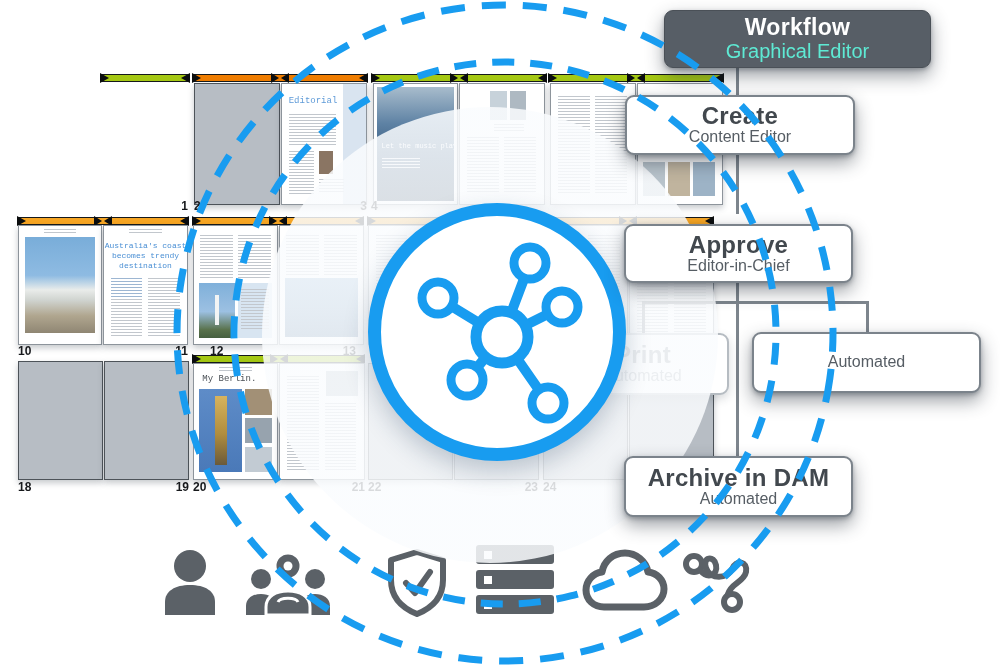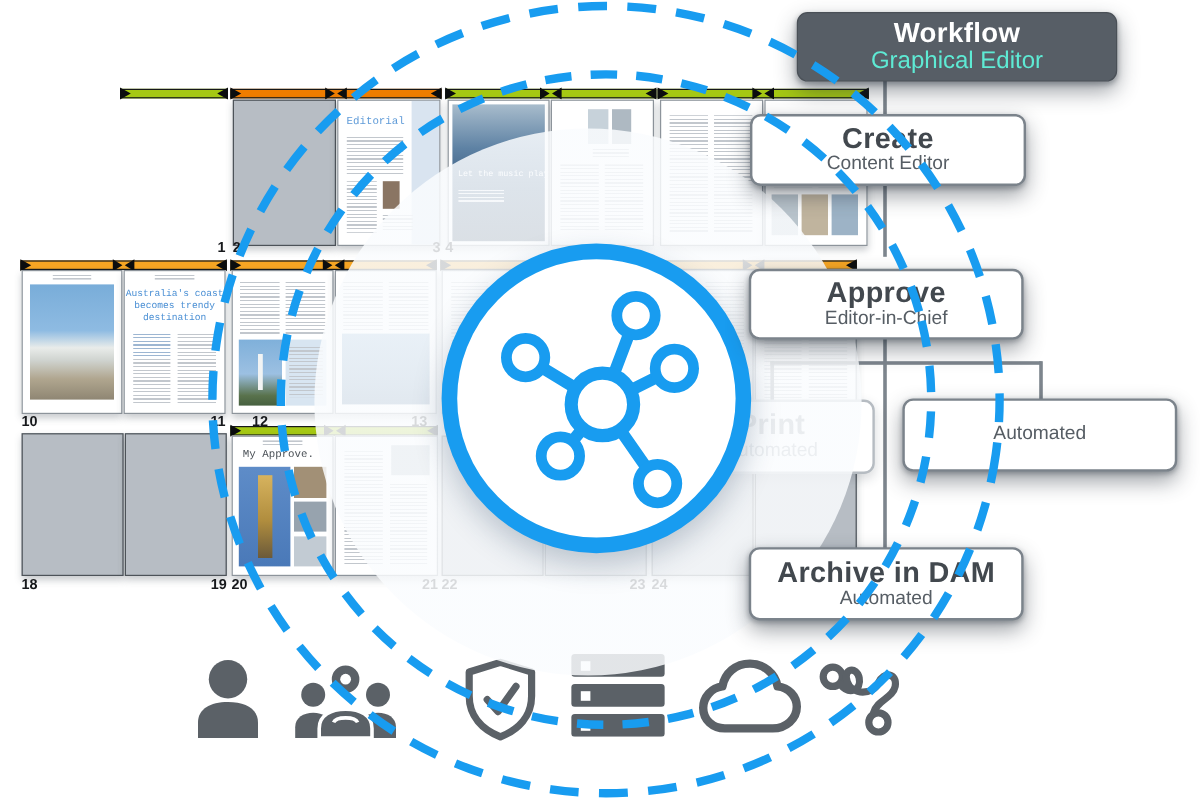--- a/index.html
+++ b/index.html
@@ -186,21 +186,21 @@
 
   <div class="pg r3g gray" style="left:18px;width:85px;"></div>
   <div class="pg r3g gray" style="left:104px;width:85px;"></div>
 
   <div class="bar green" style="left:192px;top:355px;width:173px;">
       <span class="c"></span>
     </div>
 
   <div class="pg r3" style="left:193px;width:85px;">
     <div class="tx" style="left:30%;top:3px;width:40%;height:4px;"></div>
-    <div style="position:absolute;left:10%;top:9%;font-size:9px;color:#4a5056;">My Approve.</div>
+    <div style="position:absolute;left:10%;top:9%;font-size:9px;color:#4a5056;">My Berlin.</div>
     <div class="ph" style="left:6%;top:22%;width:52%;height:72%;background:linear-gradient(180deg,#5e8cc8 0%,#4a79b8 100%);">
       <div class="ph" style="left:36%;top:8%;width:28%;height:84%;background:linear-gradient(180deg,#d7b35e 0%,#b08d3e 55%,#6b5a3a 100%);"></div>
     </div>
     <div class="ph" style="left:62%;top:22%;width:32%;height:22%;background:#a29076;"></div>
     <div class="ph" style="left:62%;top:47%;width:32%;height:22%;background:#97a3ae;"></div>
     <div class="ph" style="left:62%;top:72%;width:32%;height:22%;background:#c2cbd3;"></div>
   </div>
 
   <div class="pg r3" style="left:279px;width:86px;">
     <div class="ph" style="left:55%;top:6%;width:38%;height:22%;background:#b4bfc7;"></div>

